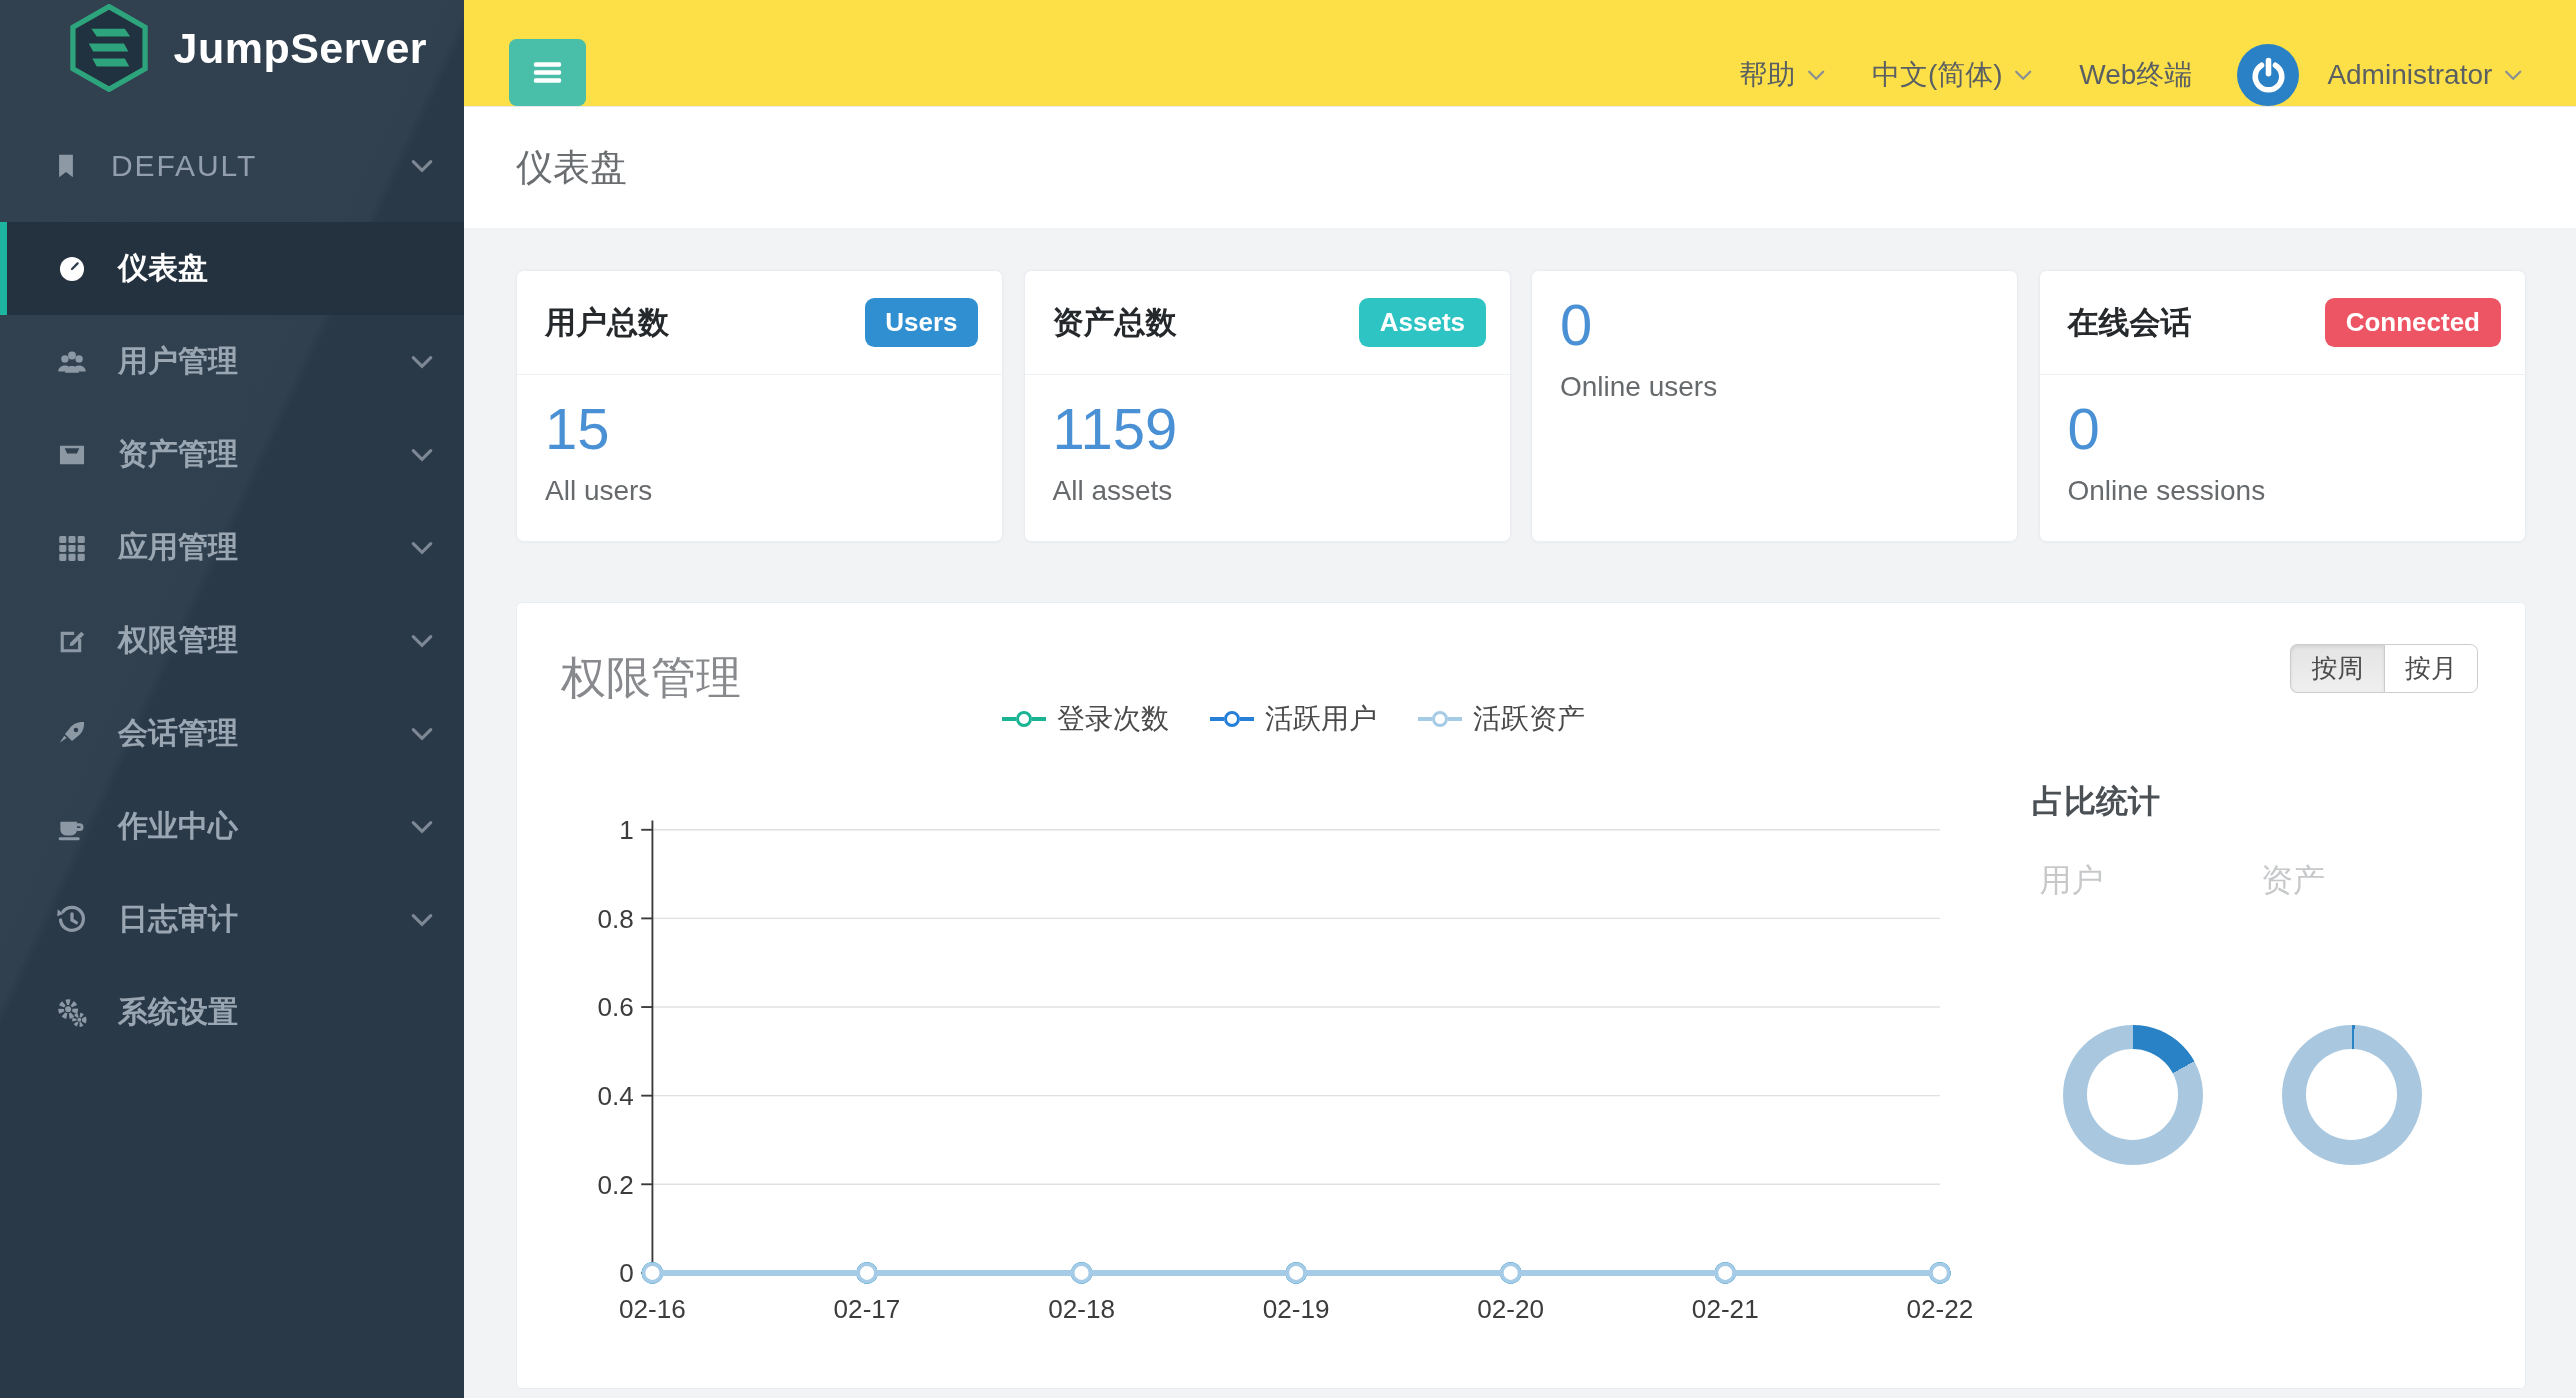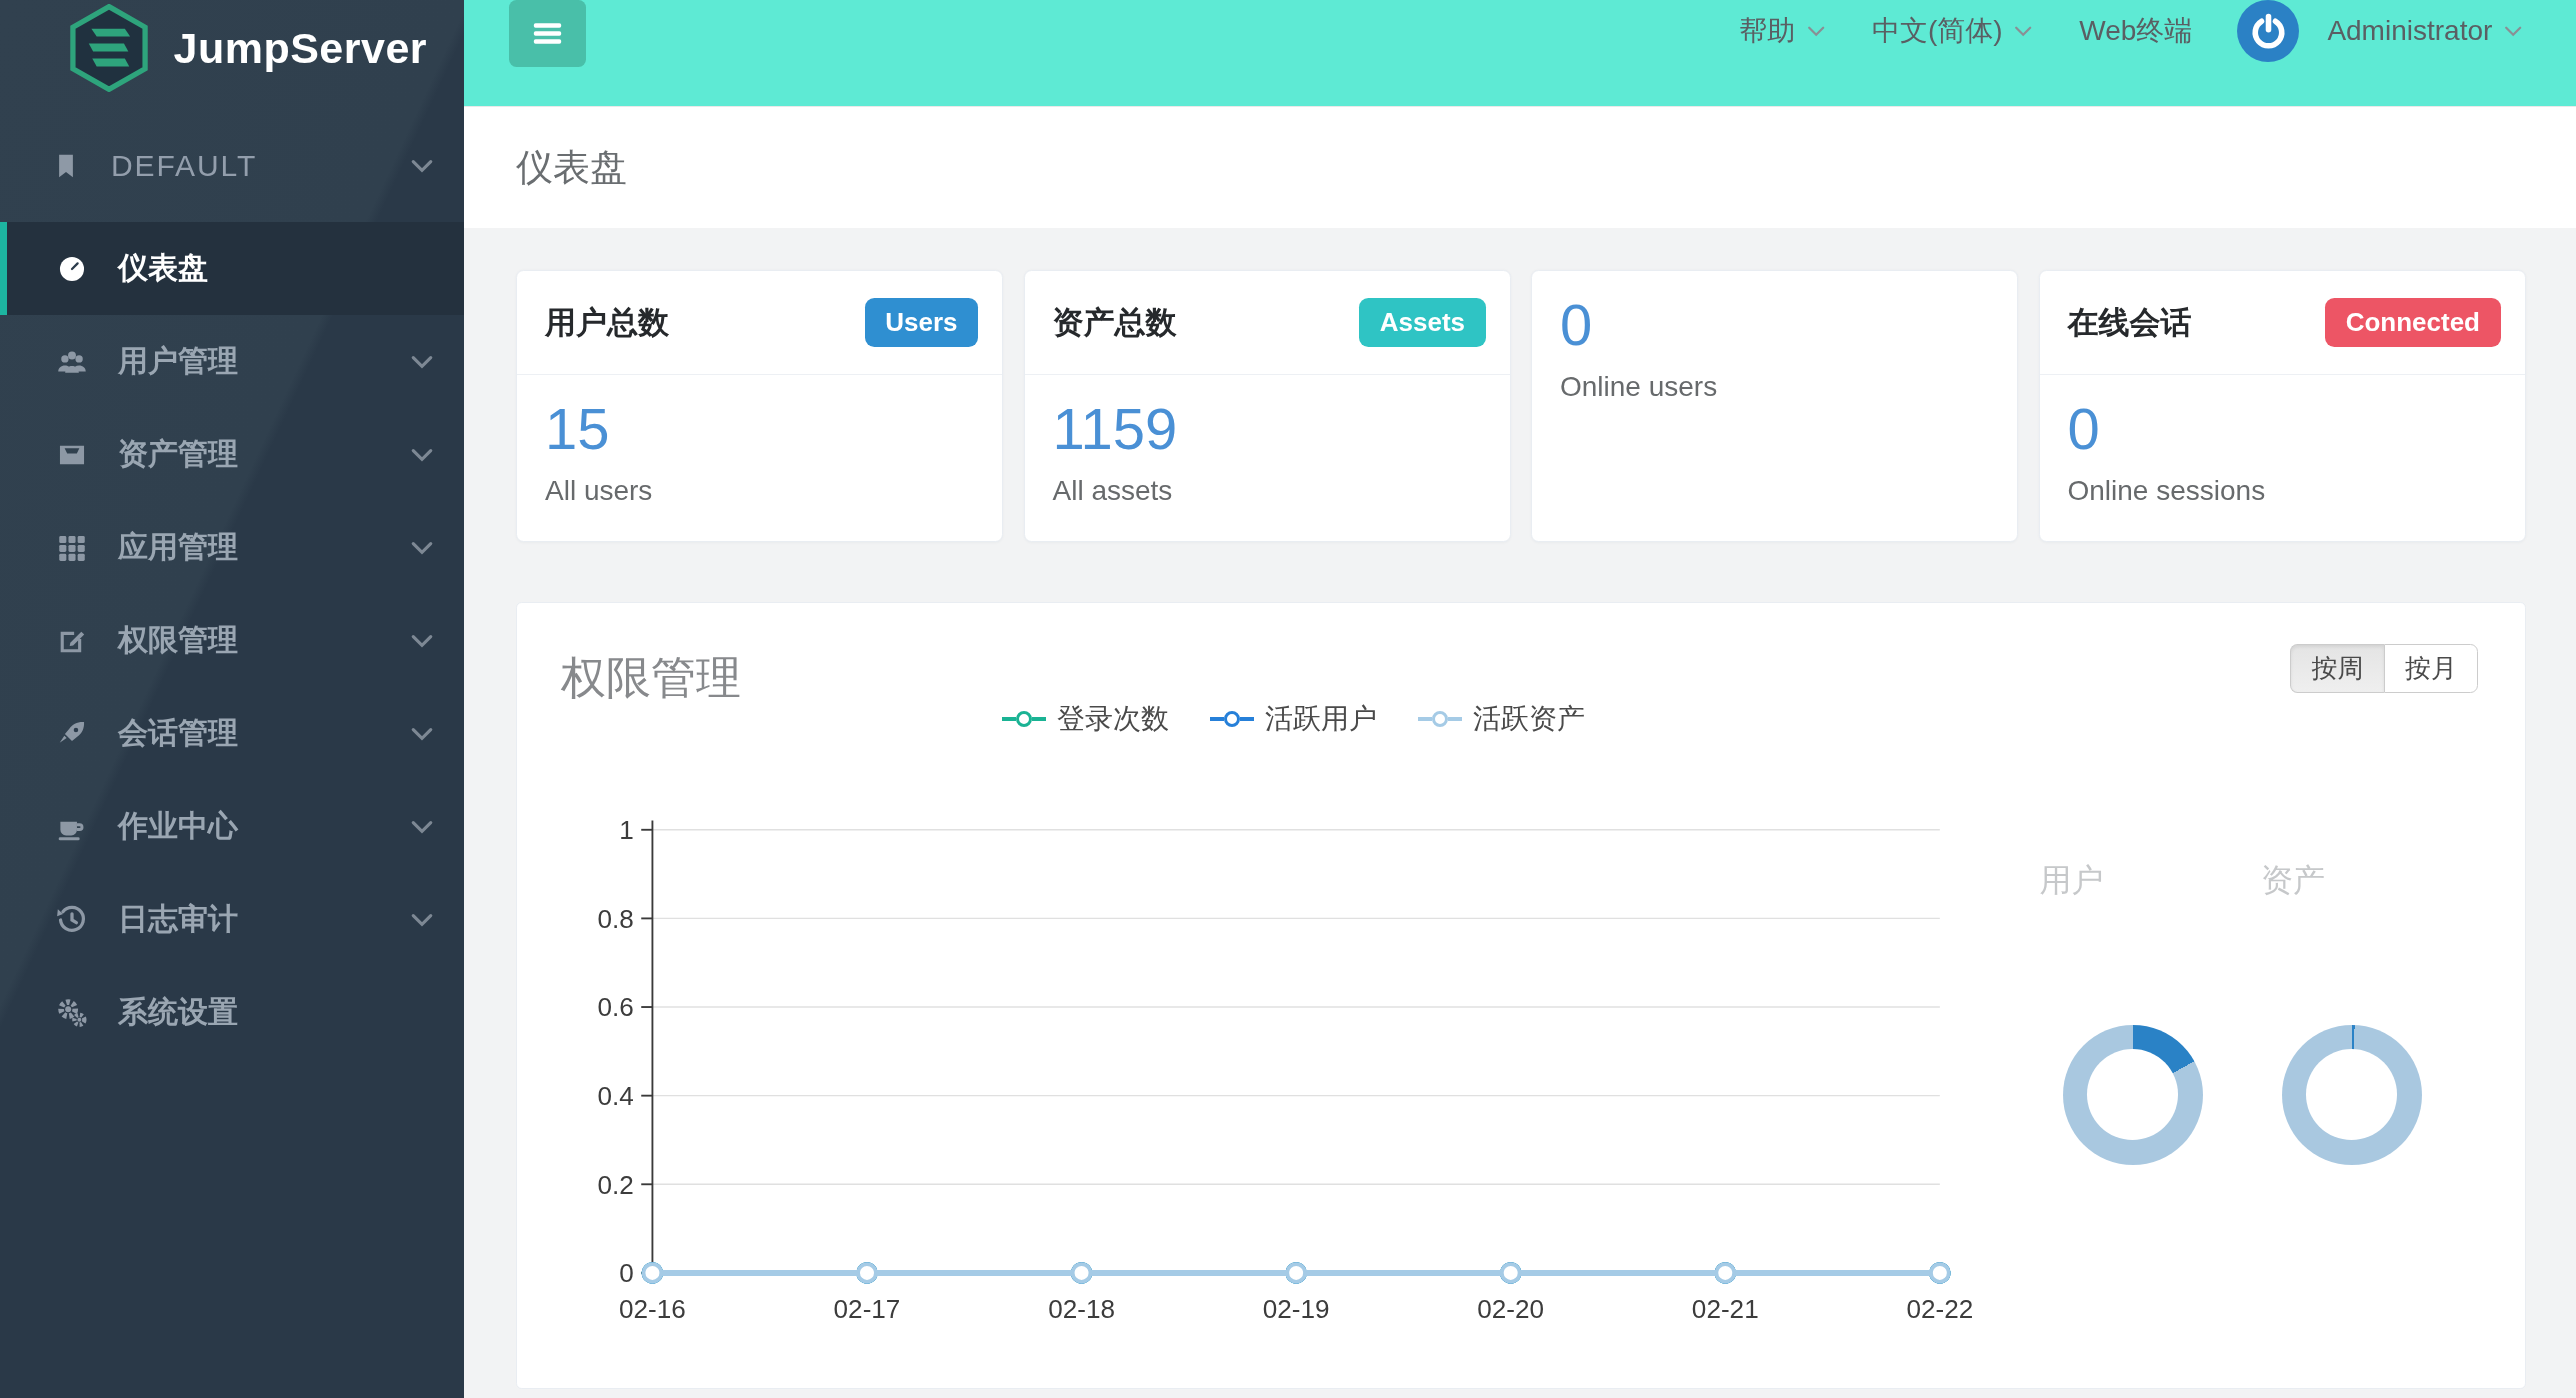--- a/index.html
+++ b/index.html
@@ -21,21 +21,21 @@
   .menu-item { display:flex; align-items:center; height:93px; padding-left:44px; padding-right:28px;
     border-left:7.5px solid transparent; font-size:30px; color:#9aa6b2; cursor:pointer; }
   .menu-item.active { background:#24313e; border-left-color:#1db5a0; color:#ffffff; }
   .menu-item.active .mi-icon { color:#ffffff; }
   .mi-icon { width:41px; display:flex; justify-content:center; color:#8d98a5; }
   .mi-icon svg { width:34px; height:34px; display:block; }
   .mi-label { margin-left:26px; flex:1; white-space:nowrap; font-weight:bold; }
 
   
   .main { position:absolute; left:464px; top:0; width:2112px; height:1399px; }
-  .topbar { height:107px; background:#5eead4; border-bottom:0.9px solid #e9e9e9; display:flex; align-items:flex-start; }
+  .topbar { height:107px; background:#fde047; border-bottom:0.9px solid #e9e9e9; display:flex; align-items:flex-end; }
   .menu-toggle { margin-left:45px; width:77px; height:67px; background:#49bfa9; border:none; border-radius:7.5px;
     display:flex; align-items:center; justify-content:center; cursor:pointer; }
   .menu-toggle svg { width:41px; height:41px; display:block; }
   .topnav { margin-left:auto; display:flex; align-items:center; padding-right:52px; gap:45px; font-size:28px; color:#5a5f63; }
   .topnav-item { display:flex; align-items:center; gap:9.3px; cursor:pointer; white-space:nowrap; }
   .tn-chevron svg { width:22.4px; height:22.4px; display:block; color:#8a8f94; }
   .avatar { width:62px; height:62px; border-radius:50%; background:#2b81c5; display:flex; align-items:center; justify-content:center; cursor:pointer; }
   .avatar svg { width:43px; height:43px; display:block; }
   .user-item { margin-left:-17px; }
 
@@ -439,20 +439,21 @@
           <circle cx="98" cy="510" r="9.5" fill="#ffffff" stroke="#a5cbe6" stroke-width="4"></circle>
           <circle cx="328" cy="510" r="9.5" fill="#ffffff" stroke="#a5cbe6" stroke-width="4"></circle>
           <circle cx="558" cy="510" r="9.5" fill="#ffffff" stroke="#a5cbe6" stroke-width="4"></circle>
           <circle cx="788" cy="510" r="9.5" fill="#ffffff" stroke="#a5cbe6" stroke-width="4"></circle>
           <circle cx="1018" cy="510" r="9.5" fill="#ffffff" stroke="#a5cbe6" stroke-width="4"></circle>
           <circle cx="1248" cy="510" r="9.5" fill="#ffffff" stroke="#a5cbe6" stroke-width="4"></circle>
           <circle cx="1478" cy="510" r="9.5" fill="#ffffff" stroke="#a5cbe6" stroke-width="4"></circle>
         </svg>
 
       <div class="ratio">
+        <div class="ratio-title">占比统计</div>
         <div class="ratio-label users">用户</div>
         <div class="ratio-label assets">资产</div>
         <div class="donut users" style="background: conic-gradient(rgb(42, 130, 198) 0deg, rgb(42, 130, 198) 61.2deg, rgb(169, 200, 224) 61.2deg, rgb(169, 200, 224) 360deg);">
             <div class="donut-hole"></div>
           </div>
         <div class="donut assets" style="background: conic-gradient(rgb(42, 130, 198) 0deg, rgb(42, 130, 198) 2.16deg, rgb(169, 200, 224) 2.16deg, rgb(169, 200, 224) 360deg);">
             <div class="donut-hole"></div>
           </div>
       </div>
     </div>

